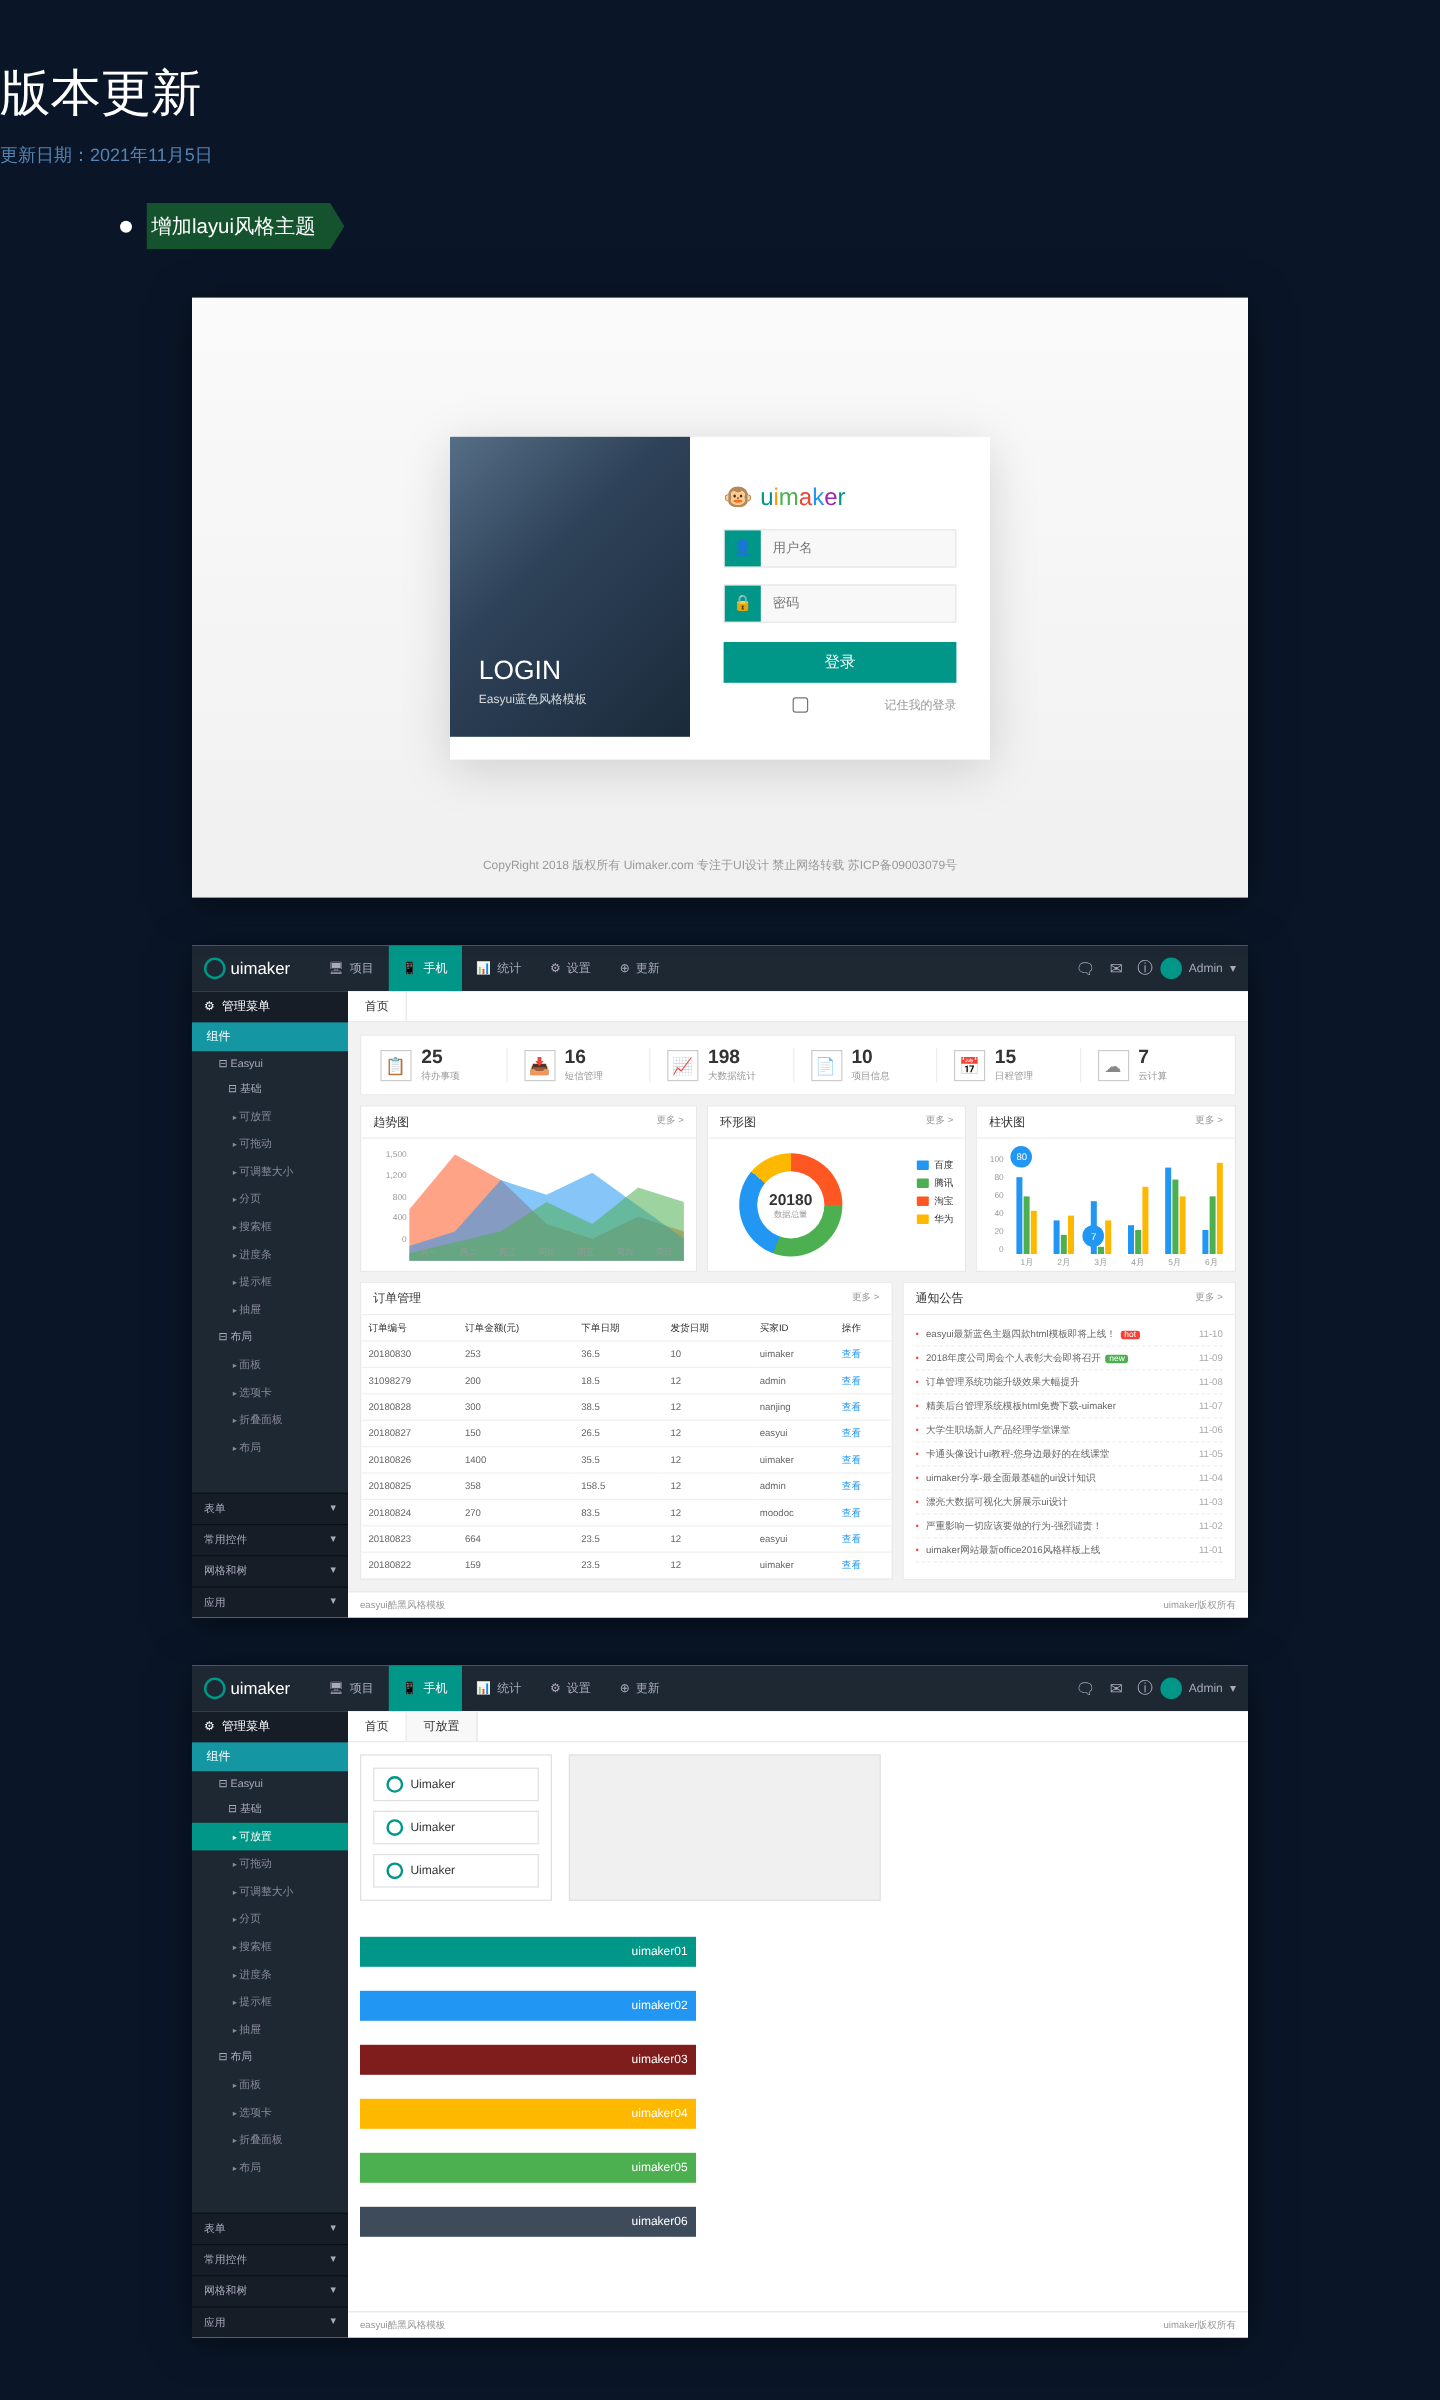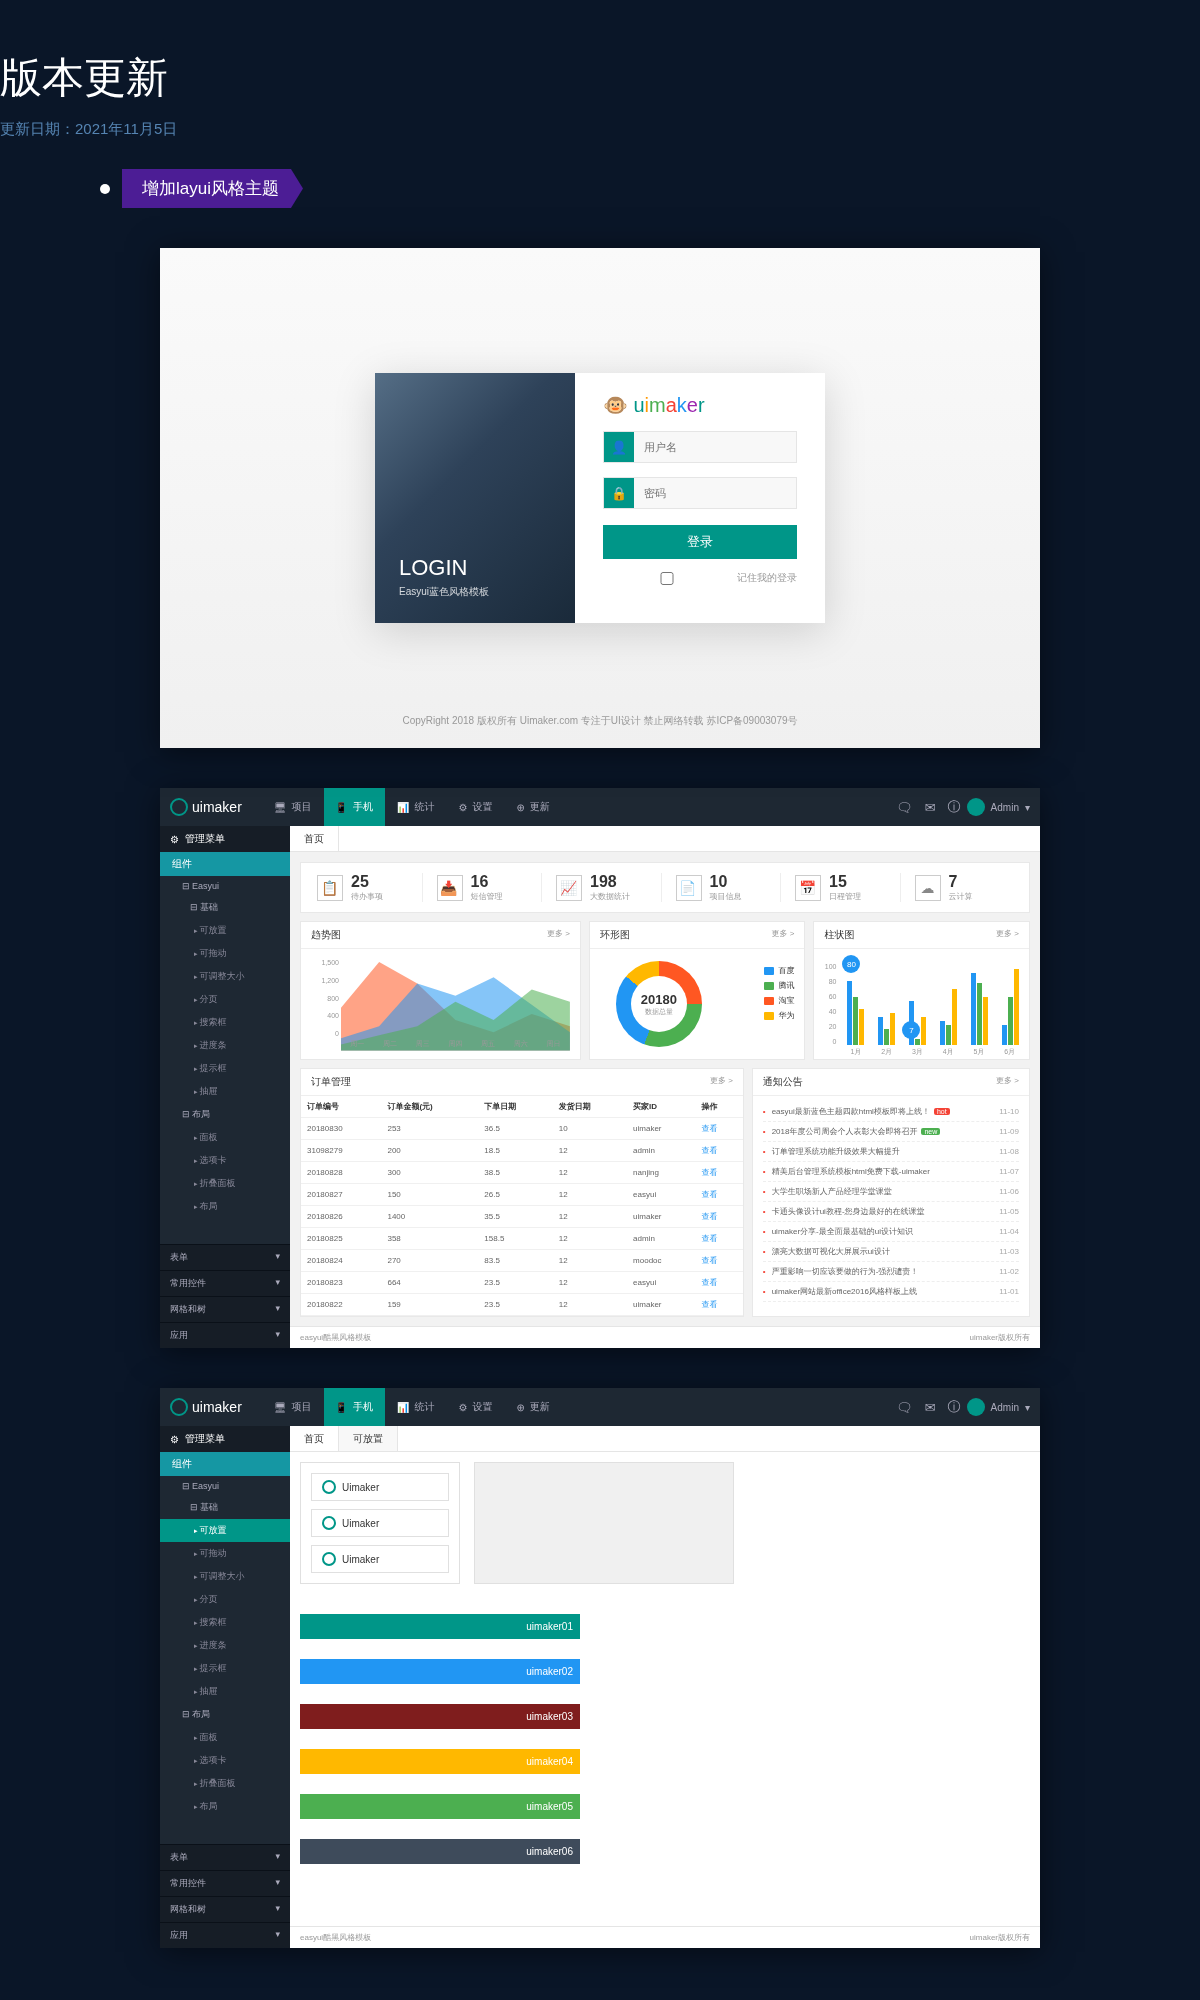--- a/index.html
+++ b/index.html
@@ -2,30 +2,30 @@
 <html><head>
 <meta charset="utf-8">
 <style>
 *{box-sizing:border-box;margin:0;padding:0;font-family:"Microsoft YaHei",Arial,sans-serif}
 body{background:#0a1628;color:#333;width:1200px;margin:0 auto}
 .page-header{text-align:left;padding:50px 0 30px}
 .page-header h1{color:#fff;font-size:42px;font-weight:300;margin-bottom:14px}
 .page-header .date{color:#5584b2;font-size:15px}
 .tag-row{display:flex;align-items:center;padding:0 100px;margin-bottom:40px}
 .dot{width:10px;height:10px;border-radius:50%;background:#fff;margin-right:12px}
-.tag{background:#4c1d95;color:#fff;padding:8px 24px 8px 20px;font-size:17px;position:relative;clip-path:polygon(0 0,calc(100% - 12px) 0,100% 50%,calc(100% - 12px) 100%,0 100%)}
+.tag{background:#14532d;color:#fff;padding:8px 24px 8px 4px;font-size:17px;position:relative;clip-path:polygon(0 0,calc(100% - 12px) 0,100% 50%,calc(100% - 12px) 100%,0 100%)}
 .shot{margin:0 160px 40px;background:#fff;box-shadow:0 4px 30px rgba(0,0,0,.5)}
 
 
 .login-shot{height:500px;display:flex;flex-direction:column;justify-content:center;align-items:center;position:relative;background:linear-gradient(#fafafa,#f0f0f0)}
 .login-card{display:flex;box-shadow:0 8px 40px rgba(0,0,0,.15);background:#fff}
 .login-left{width:200px;height:250px;background:linear-gradient(135deg,#556e86,#2e4259 40%,#1a2a3a);position:relative;display:flex;align-items:flex-end;padding:24px}
 .login-left .t1{color:#fff;font-size:22px;font-weight:400}
 .login-left .t2{color:rgba(255,255,255,.8);font-size:10px;margin-top:4px}
-.login-right{width:250px;padding:20px 28px}
+.login-right{width:250px;padding:38px 28px}
 .logo-um{font-size:20px;font-weight:400}
 .logo-um .u{color:#009688}.logo-um .i{color:#ff9800}.logo-um .m{color:#4caf50}.logo-um .a{color:#f44336}.logo-um .k{color:#2196f3}.logo-um .e{color:#9c27b0}.logo-um .r{color:#009688}
 .login-right .fld{margin-top:14px;display:flex;align-items:center;background:#f8f8f8;border:1px solid #e5e5e5;height:32px}
 .login-right .fi{width:32px;background:#009688;color:#fff;display:flex;align-items:center;justify-content:center;height:100%;font-size:13px}
 .login-right input{flex:1;border:0;background:transparent;padding:0 10px;font-size:11px}
 .login-btn{margin-top:16px;background:#009688;color:#fff;height:34px;display:flex;align-items:center;justify-content:center;font-size:13px;cursor:pointer}
 .remember{margin-top:12px;font-size:10px;color:#999;display:flex;align-items:center;gap:6px}
 .copyright{position:absolute;bottom:20px;font-size:10px;color:#999}
 
 
@@ -86,21 +86,21 @@
 .bgrp{flex:1;display:flex;gap:1px;align-items:flex-end;justify-content:center}
 .bar{width:5px}
 .bx{position:absolute;left:26px;right:4px;bottom:2px;display:flex;font-size:7px;color:#999}
 .bx span{flex:1;text-align:center}
 .by{position:absolute;left:0;top:14px;bottom:14px;width:22px;display:flex;flex-direction:column;justify-content:space-between;font-size:7px;color:#999;text-align:right}
 .bubble{position:absolute;background:#2196f3;color:#fff;border-radius:50%;width:18px;height:18px;display:flex;align-items:center;justify-content:center;font-size:8px}
 
 .tblrow{display:flex;gap:8px;margin-top:8px}
 .tbl{width:100%;border-collapse:collapse}
 .tbl th,.tbl td{padding:5px 6px;text-align:left;font-size:8px;border-bottom:1px solid #f0f0f0}
-.tbl th{color:#333;font-weight:bold}
+.tbl th{color:#333;font-weight:normal}
 .tbl td{color:#666}
 .op{color:#2196f3;cursor:pointer}
 
 .notice{list-style:none}
 .notice li{display:flex;align-items:center;padding:4px 0;font-size:8px;border-bottom:1px dashed #eee}
 .notice li:before{content:"•";color:#f44336;margin-right:6px}
 .notice .txt{flex:1;color:#666}
 .notice .dt{color:#aaa;margin-left:6px}
 .badge{padding:0 3px;font-size:7px;color:#fff;border-radius:2px;margin-left:4px}
 .bg-red{background:#f44336}.bg-grn{background:#4caf50}

